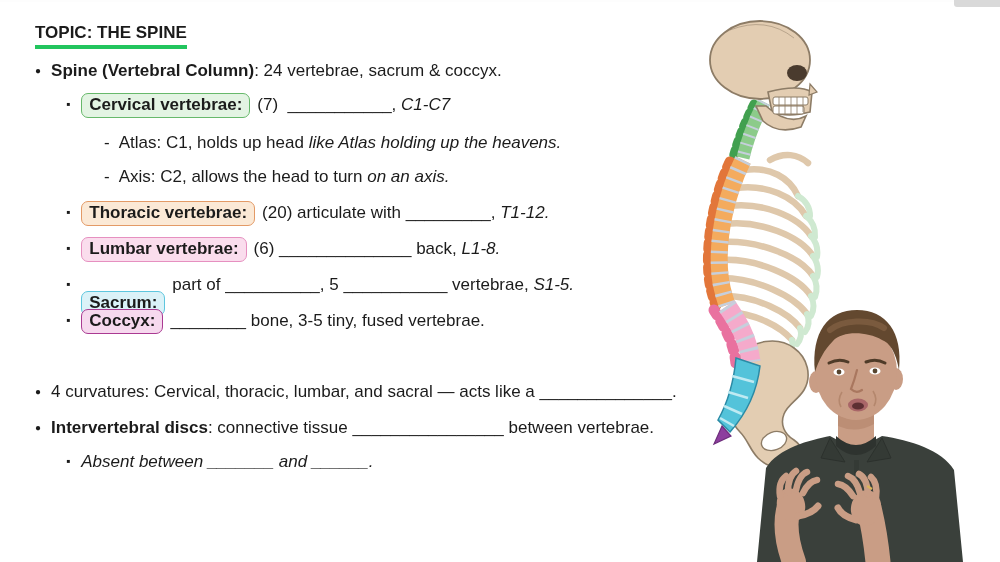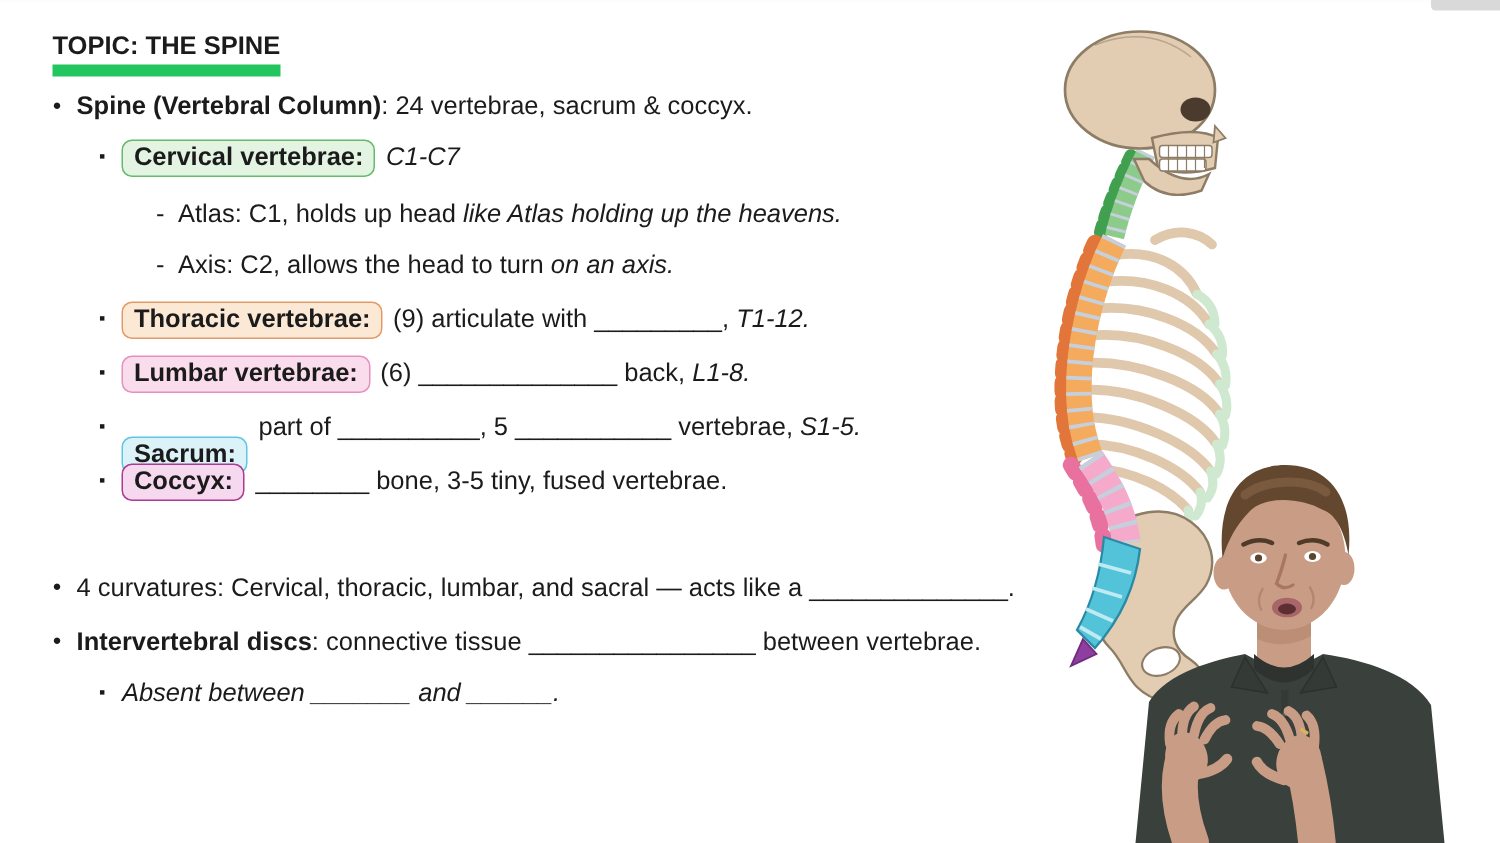--- a/index.html
+++ b/index.html
@@ -4,21 +4,21 @@
 <style>
   html,body{margin:0;padding:0;background:#fff;}
   #frame{position:relative;width:1000px;height:562px;background:#fff;overflow:hidden;
          font-family:"Liberation Sans",sans-serif;color:#1b1b1b;}
   .edge-top{position:absolute;left:0;top:0;width:100%;height:2px;background:#fdfdfd;}
   .tab-tr{position:absolute;right:0;top:0;width:46px;height:7px;background:#d9d9d9;border-radius:0 0 0 3px;}
   .notes{position:absolute;left:0;top:0;width:700px;}
   .line{position:absolute;display:flex;align-items:center;height:28px;white-space:pre;font-size:17px;}
   .line span{white-space:pre;}
   .topic{left:35px;top:22px;font-weight:bold;}
-  .topic .u{border-bottom:8px solid #22c55e;padding-bottom:2px;}
+  .topic .u{border-bottom:4px solid #22c55e;padding-bottom:2px;}
   .topic .t2{font-weight:600;}
   .l1{left:35px;}
   .l2{left:66px;}
   .l3{left:104px;}
   .m1{font-size:10px;margin-right:10px;transform:translateY(-1px);}
   .m2{font-size:12px;margin-right:11px;transform:translateY(-1px);}
   .m3{margin-right:9px;}
   .b{font-weight:bold;}
   .it{font-style:italic;text-align:right;}
   .hl{font-weight:bold;border:1.6px solid;border-radius:7px;padding:1px 7px 2px;margin-right:7px;}
@@ -44,39 +44,40 @@
 
     <div class="line l1" style="top:57px">
       <span class="m1">●</span>
       <span class="b">Spine (Vertebral Column)</span>
       <span>: 24 vertebrae, sacrum &amp; coccyx.</span>
     </div>
 
     <div class="line l2" style="top:91px">
       <span class="m2">▪</span>
       <span class="hl hl-cervical">Cervical vertebrae:</span>
+      <span>(7)  ___________, </span>
       <span class="it">C1-C7</span>
     </div>
 
     <div class="line l3" style="top:129px">
       <span class="m3">-</span>
       <span>Atlas: C1, holds up head </span>
       <span class="it">like Atlas holding up the heavens.</span>
     </div>
 
     <div class="line l3" style="top:163px">
       <span class="m3">-</span>
       <span>Axis: C2, allows the head to turn </span>
       <span class="it">on an axis.</span>
     </div>
 
     <div class="line l2" style="top:199px">
       <span class="m2">▪</span>
       <span class="hl hl-thoracic">Thoracic vertebrae:</span>
-      <span>(9) articulate with _________, </span>
+      <span>(20) articulate with _________, </span>
       <span class="it">T1-12.</span>
     </div>
 
     <div class="line l2" style="top:235px">
       <span class="m2">▪</span>
       <span class="hl hl-lumbar">Lumbar vertebrae:</span>
       <span>(6) ______________ back, </span>
       <span class="it">L1-8.</span>
     </div>
 

